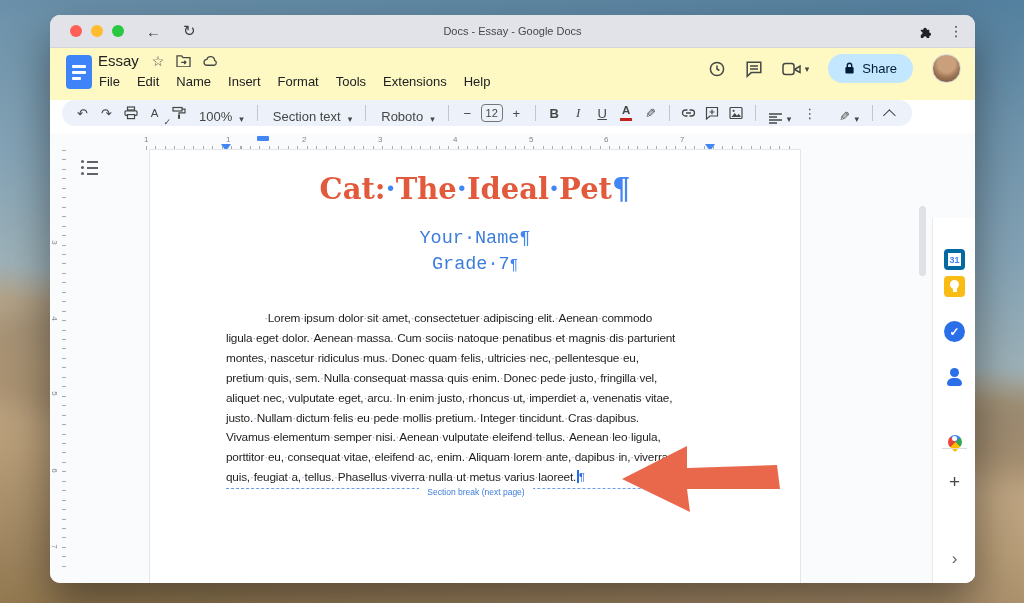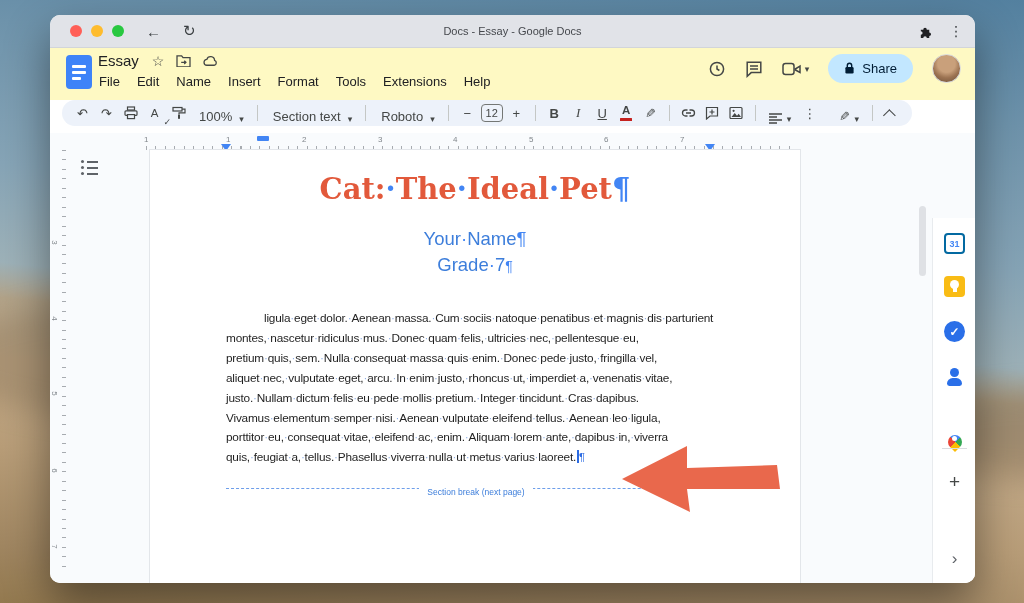--- a/index.html
+++ b/index.html
@@ -70,21 +70,21 @@
   .spell{ position:relative; font-size:11.5px; }
   .spell em{ position:absolute; right:-6px; bottom:-3px; font-style:normal; font-size:9px; color:#444746; }
   .pen-glyph{ font-size:13px; transform:scaleX(-1); display:inline-block; }
   .collapse{ width:9px; height:9px; border-left:1.7px solid #444746; border-top:1.7px solid #444746; transform:rotate(45deg) translateY(3px); }
   .spacer{ flex:1; }
 
   
   .workspace{ position:absolute; left:0; top:118px; right:0; bottom:0; background:#f9fbfd; }
   .companion{ position:absolute; right:0; top:85px; bottom:0; width:43px; background:#fff; border-left:1px solid #e8ebee; }
   .side-icon{ position:absolute; left:11px; width:21px; height:21px; display:flex; align-items:center; justify-content:center; }
-  .cal-icon{ background:#fff; border:2px solid #0369a1; border-radius:4px; font-size:9px; font-weight:bold; color:#4285f4; }
+  .cal-icon{ background:#fff; border:4px solid #0369a1; border-radius:4px; font-size:9px; font-weight:bold; color:#4285f4;margin-top:16px; }
   .keep-icon{ background:#f9bc15; border-radius:4px; position:relative; }
   .keep-icon i{ position:absolute; left:6px; top:4px; width:9px; height:9px; background:#fff; border-radius:50%; }
   .keep-icon em{ position:absolute; left:8.5px; top:12px; width:4px; height:4px; background:#fff; }
   .tasks-icon{ background:#2a6fe8; border-radius:50%; color:#fff; font-size:12px; font-weight:bold; }
   .contacts-icon i{ display:block; width:9px; height:9px; background:#2a6fe8; border-radius:50%; margin:0 auto; }
   .contacts-icon em{ display:block; width:15px; height:8px; background:#2a6fe8; border-radius:7px 7px 3px 3px; margin:1px auto 0; }
   .maps-icon{ position:relative; }
   .maps-icon i{ display:block; width:14px; height:14px; border-radius:50% 50% 50% 0; transform:rotate(-45deg);
      background:conic-gradient(#4285f4 0 25%, #34a853 0 50%, #fbbc04 0 75%, #ea4335 0); }
   .maps-icon em{ position:absolute; left:8px; top:5px; width:5px; height:5px; background:#fff; border-radius:50%; }
@@ -107,21 +107,21 @@
   .outline-btn{ position:absolute; left:31px; top:27px; display:flex; flex-direction:column; gap:3px; }
   .outline-btn i{ display:flex; align-items:center; gap:2.5px; }
   .outline-btn b{ width:3px; height:3px; background:#5f6368; border-radius:50%; }
   .outline-btn s{ width:11px; height:2px; background:#5f6368; text-decoration:none; }
 
   
   .page{ position:absolute; left:100px; top:17px; width:650px; bottom:0; background:#fff; box-shadow:0 0 0 1px #e3e6ea; }
   .doc-title-line{ position:absolute; left:0; right:0; top:22px; text-align:center;
      font-family:"DejaVu Serif", serif; font-weight:bold; font-size:29px; color:#e2593b; --markc:#4285f4; }
   .pilcrow{ color:#4285f4; font-weight:bold; }
-  .byline{ position:absolute; left:0; right:0; text-align:center; font-family:Liberation Sans, sans-serif; font-size:18.5px; color:#3d7edb; --markc:#4285f4; }
+  .byline{ position:absolute; left:0; right:0; text-align:center; font-family:Liberation Mono, monospace; font-size:18.5px; color:#3d7edb; --markc:#4285f4; }
   .byline .pilcrow{ font-weight:normal; }
   .body-text{ position:absolute; left:76px; top:159px; font-size:11.8px; letter-spacing:-0.2px; line-height:19.9px; color:#1f1f1f; white-space:nowrap; --markc:#8fb0e8; }
   .body-line:first-child{ text-indent:38px; }
   .wmark{ color:var(--markc,#8fb0e8); }
   .cursor-caret{ display:inline-block; width:2px; height:13px; background:#2b6be3; vertical-align:-2px; margin-left:1px; }
   .cursor-pilcrow{ color:#2b6be3; font-size:11px; }
   .section-break{ position:absolute; left:76px; width:500px; top:338px; border-top:1.4px dashed #6d9eea; text-align:center; }
   .section-break span{ position:relative; top:-8px; background:#fff; padding:0 8px; font-size:8.5px; color:#3d7edb; }
 
   
@@ -348,20 +348,21 @@
           <s></s>
         </i>
     </span>
 
     <div class="page">
       <div class="doc-title-line"><span>Cat:<span class="wmark">·</span>The<span class="wmark">·</span>Ideal<span class="wmark">·</span>Pet</span><span class="pilcrow">¶</span></div>
       <div class="byline" style="top:78px"><span>Your<span class="wmark">·</span>Name</span><span class="pilcrow">¶</span></div>
       <div class="byline" style="top:104px"><span>Grade<span class="wmark">·</span>7</span><span class="pilcrow" style="font-size:14px">¶</span></div>
 
       <div class="body-text">
+        <div class="body-line"><span class="wmark">·</span>Lorem<span class="wmark">·</span>ipsum<span class="wmark">·</span>dolor<span class="wmark">·</span>sit<span class="wmark">·</span>amet,<span class="wmark">·</span>consectetuer<span class="wmark">·</span>adipiscing<span class="wmark">·</span>elit.<span class="wmark">·</span>Aenean<span class="wmark">·</span>commodo</div>
         <div class="body-line">ligula<span class="wmark">·</span>eget<span class="wmark">·</span>dolor.<span class="wmark">·</span>Aenean<span class="wmark">·</span>massa.<span class="wmark">·</span>Cum<span class="wmark">·</span>sociis<span class="wmark">·</span>natoque<span class="wmark">·</span>penatibus<span class="wmark">·</span>et<span class="wmark">·</span>magnis<span class="wmark">·</span>dis<span class="wmark">·</span>parturient</div>
         <div class="body-line">montes,<span class="wmark">·</span>nascetur<span class="wmark">·</span>ridiculus<span class="wmark">·</span>mus.<span class="wmark">·</span>Donec<span class="wmark">·</span>quam<span class="wmark">·</span>felis,<span class="wmark">·</span>ultricies<span class="wmark">·</span>nec,<span class="wmark">·</span>pellentesque<span class="wmark">·</span>eu,</div>
         <div class="body-line">pretium<span class="wmark">·</span>quis,<span class="wmark">·</span>sem.<span class="wmark">·</span>Nulla<span class="wmark">·</span>consequat<span class="wmark">·</span>massa<span class="wmark">·</span>quis<span class="wmark">·</span>enim.<span class="wmark">·</span>Donec<span class="wmark">·</span>pede<span class="wmark">·</span>justo,<span class="wmark">·</span>fringilla<span class="wmark">·</span>vel,</div>
         <div class="body-line">aliquet<span class="wmark">·</span>nec,<span class="wmark">·</span>vulputate<span class="wmark">·</span>eget,<span class="wmark">·</span>arcu.<span class="wmark">·</span>In<span class="wmark">·</span>enim<span class="wmark">·</span>justo,<span class="wmark">·</span>rhoncus<span class="wmark">·</span>ut,<span class="wmark">·</span>imperdiet<span class="wmark">·</span>a,<span class="wmark">·</span>venenatis<span class="wmark">·</span>vitae,</div>
         <div class="body-line">justo.<span class="wmark">·</span>Nullam<span class="wmark">·</span>dictum<span class="wmark">·</span>felis<span class="wmark">·</span>eu<span class="wmark">·</span>pede<span class="wmark">·</span>mollis<span class="wmark">·</span>pretium.<span class="wmark">·</span>Integer<span class="wmark">·</span>tincidunt.<span class="wmark">·</span>Cras<span class="wmark">·</span>dapibus.</div>
         <div class="body-line">Vivamus<span class="wmark">·</span>elementum<span class="wmark">·</span>semper<span class="wmark">·</span>nisi.<span class="wmark">·</span>Aenean<span class="wmark">·</span>vulputate<span class="wmark">·</span>eleifend<span class="wmark">·</span>tellus.<span class="wmark">·</span>Aenean<span class="wmark">·</span>leo<span class="wmark">·</span>ligula,</div>
         <div class="body-line">porttitor<span class="wmark">·</span>eu,<span class="wmark">·</span>consequat<span class="wmark">·</span>vitae,<span class="wmark">·</span>eleifend<span class="wmark">·</span>ac,<span class="wmark">·</span>enim.<span class="wmark">·</span>Aliquam<span class="wmark">·</span>lorem<span class="wmark">·</span>ante,<span class="wmark">·</span>dapibus<span class="wmark">·</span>in,<span class="wmark">·</span>viverra</div>
         <div class="body-line"><span>quis,<span class="wmark">·</span>feugiat<span class="wmark">·</span>a,<span class="wmark">·</span>tellus.<span class="wmark">·</span>Phasellus<span class="wmark">·</span>viverra<span class="wmark">·</span>nulla<span class="wmark">·</span>ut<span class="wmark">·</span>metus<span class="wmark">·</span>varius<span class="wmark">·</span>laoreet.</span><span class="cursor-caret"></span><span class="cursor-pilcrow">¶</span></div>
       </div>
 

